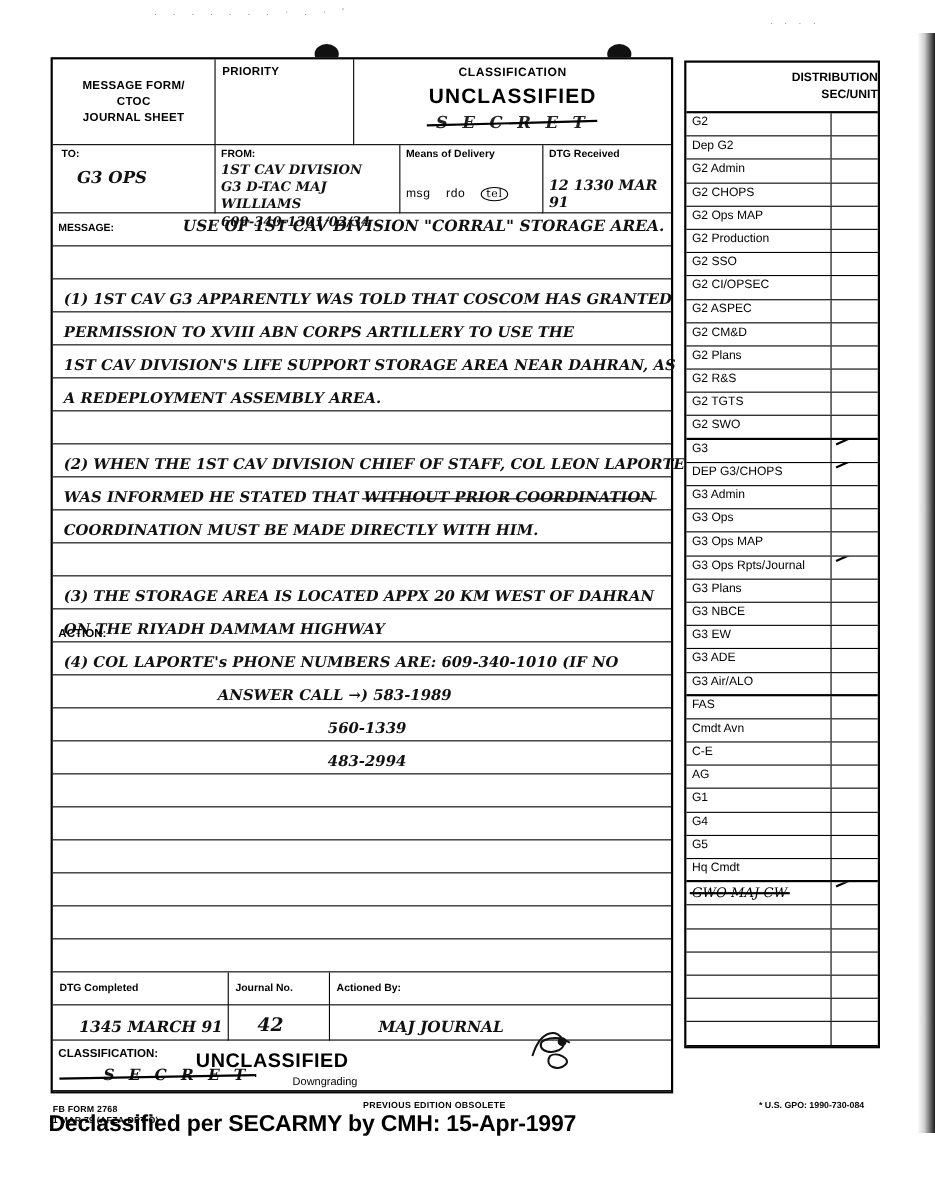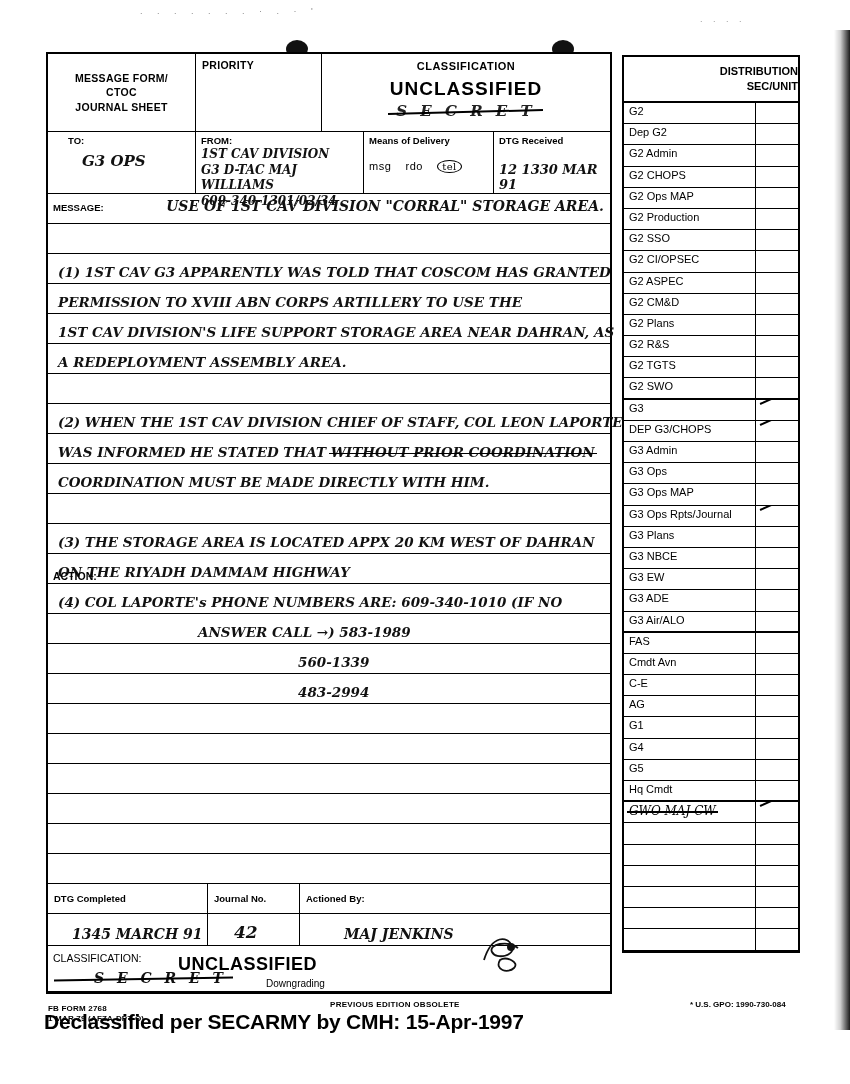--- a/index.html
+++ b/index.html
@@ -109,28 +109,28 @@
   .secret-struck::after {
     content: "";
     position: absolute;
     left: -8px; right: -8px; top: 52%;
     height: 2px; background: #000;
     transform: rotate(-1.5deg);
   }
 
   
   .tf { height: 62px; }
-  .tf .c1 { width: 148px; padding: 3px 20px; }
+  .tf .c1 { width: 148px; padding: 3px 8px; }
   .tf .c2 { width: 168px; padding: 3px 5px; }
   .tf .c3 { width: 130px; padding: 3px 5px; }
   .tf .c4 { width: 116px; padding: 3px 5px; }
 
   .tf .hand-to { font-size: 15px; margin-left: 14px; margin-top: 6px; display:block;}
   .from-lines { font-size: 12px; line-height: 1.25; margin-top: 1px; }
-  .deliv-opts { font-size: 11px; margin-top: 14px; letter-spacing: .5px; }
+  .deliv-opts { font-size: 11px; margin-top: 24px; letter-spacing: .5px; }
   .circle-tel {
     display: inline-block;
     border: 1.6px solid #000;
     border-radius: 50%;
     padding: 0px 4px;
     font-size: 10px;
     font-family: "DejaVu Serif", serif;
   }
   .dtg-hand { font-size: 13px; margin-top: 16px; display: block; }
 
@@ -180,21 +180,21 @@
   .foot1 .c3 { width: 310px; padding: 4px 6px; }
 
   .foot2 { height: 32px; }
   .foot2 .c1 { width: 160px; position: relative; }
   .foot2 .c2 { width: 92px; position: relative; }
   .foot2 .c3 { width: 310px; position: relative; }
   .foot2 .h { position: absolute; bottom: 3px; font-size: 14px; }
 
   .classrow { height: 46px; position: relative; }
   .classrow .c1 { width: 100%; padding: 2px 5px; position: relative; }
-  .class-label { font-size: 10.5px; font-weight: normal; }
+  .class-label { font-size: 10.5px; font-weight: bold; }
   .unclass-foot {
     position: absolute;
     left: 130px; top: 8px;
     font-size: 18px; font-weight: bold; letter-spacing: .5px;
   }
   .secret-foot {
     position: absolute;
     left: 46px; top: 24px;
     font-family: "DejaVu Serif", serif;
     font-size: 14px; font-weight: 600; letter-spacing: 4px;
@@ -469,21 +469,21 @@
     </div>
 
     <div class="row foot2">
       <div class="cell c1">
         <span class="hand h" style="left:24px;margin-top:16px;">1345 MARCH 91</span>
       </div>
       <div class="cell c2">
         <span class="hand h" style="left:26px; font-size:17px;">42</span>
       </div>
       <div class="cell c3">
-        <span class="hand h" style="left:44px;">MAJ JENKINS</span>
+        <span class="hand h" style="left:44px;">MAJ JOURNAL</span>
       </div>
     </div>
 
     <div class="row classrow">
       <div class="cell c1">
         <span class="class-label">CLASSIFICATION:</span>
         <span class="unclass-foot">UNCLASSIFIED</span>
         <span class="secret-foot hand">S E C R E T</span>
         <span class="downgrading">Downgrading</span>
       </div>

